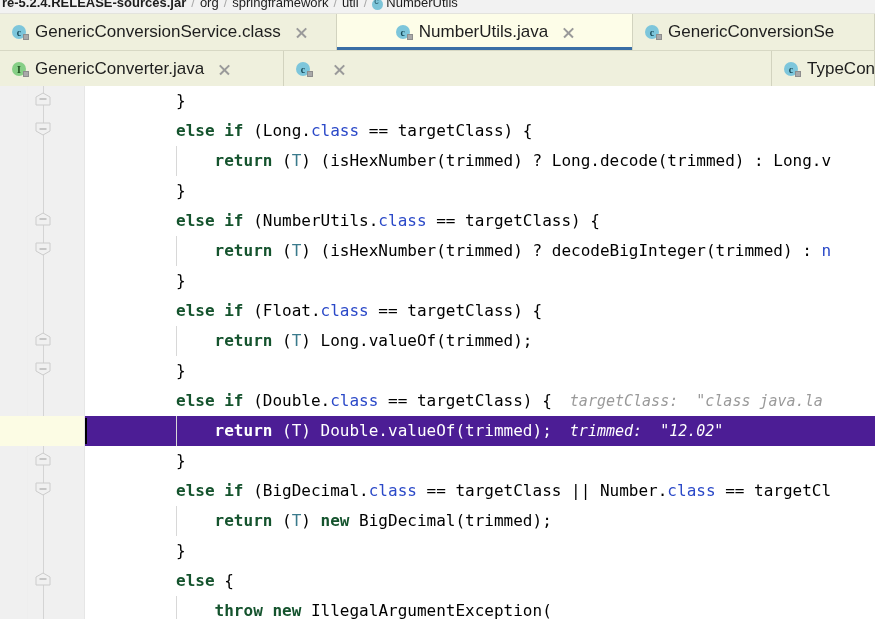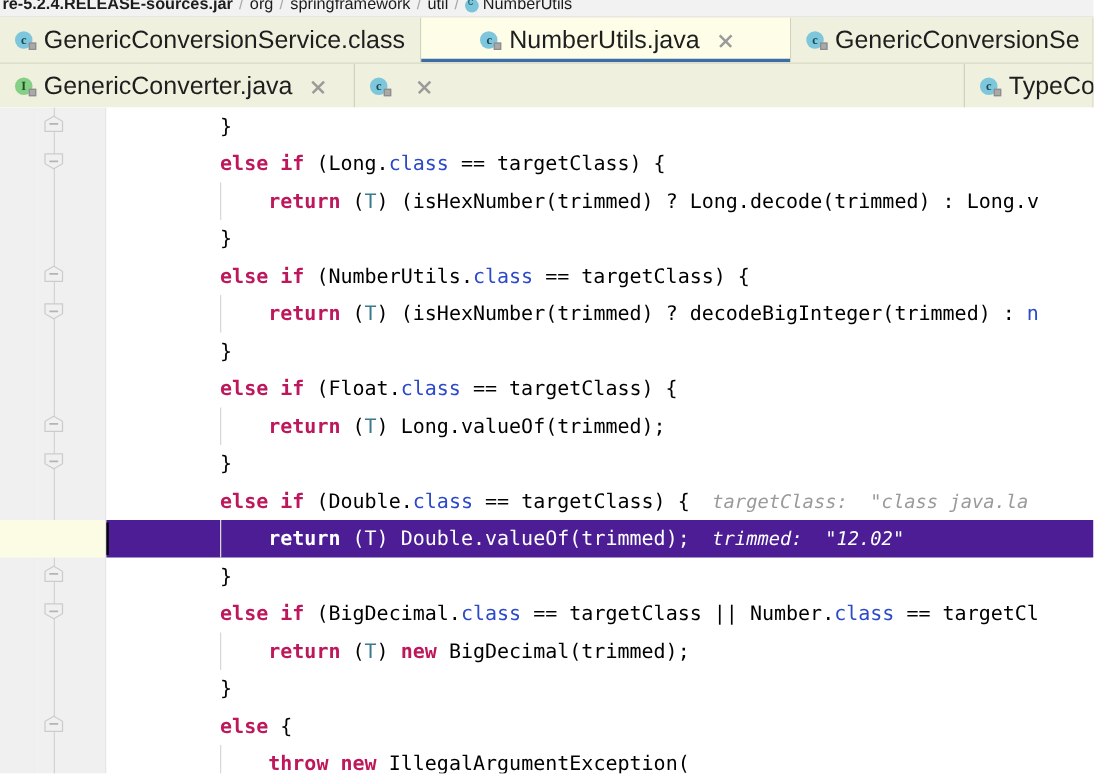--- a/index.html
+++ b/index.html
@@ -50,21 +50,21 @@
     background: #eff0dd;
     flex: 0 0 auto;
     white-space: nowrap;
   }
   .tab.active { background: #fdfde8; }
   .tab.active::after {
     content: ""; position: absolute; left: 0; right: 0; bottom: 0; height: 3px;
     background: #3a6ea5;
   }
   .tab-label {
-    font-size: 20px; color: #1e1e1e; line-height: 16px;
+    font-size: 17px; color: #1e1e1e; line-height: 16px;
     font-family: "Liberation Sans", sans-serif;
   }
 
   
   .ficon { position: relative; width: 16px; height: 16px; margin-right: 7px; flex: 0 0 16px; }
   .ficon .disc {
     position: absolute; left: 0; top: 1px; width: 14px; height: 14px; border-radius: 50%;
     display: flex; align-items: center; justify-content: center;
     font-size: 10px; font-weight: bold; font-family: "Liberation Serif", serif;
   }
@@ -115,21 +115,21 @@
     font-family: "DejaVu Sans Mono", monospace;
     font-size: 16px;
     color: #000000;
   }
   .line.hl { background: #4c1d95; }
   .line.hl .tok, .line.hl span { color: #ffffff !important; }
   .line.hl .kw { color: #ffffff !important; }
   .line-inner { padding-left: 14px; display: inline-block; }
 
   
-  .kw   { color: #be185d; font-weight: 600; }
+  .kw   { color: #14532d; font-weight: 600; }
   .fld  { color: #2b49c8; }
   .mth  { color: #000000; }
   .typ  { color: #3a7a8c; }
   .plain{ color: #000000; }
 
   .hint {
     color: #9a9a9a; font-style: italic;
     font-family: "DejaVu Sans Mono", monospace; font-size: 15px;
   }
   .line.hl .hint { color: #cdd9ef; }

